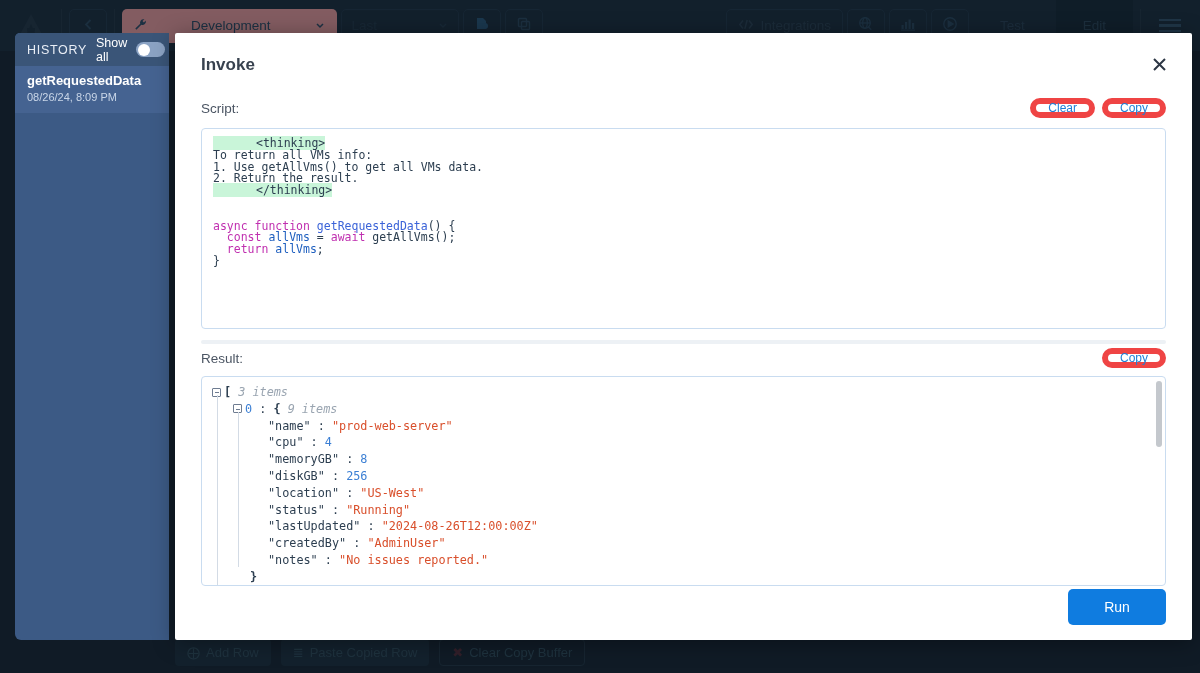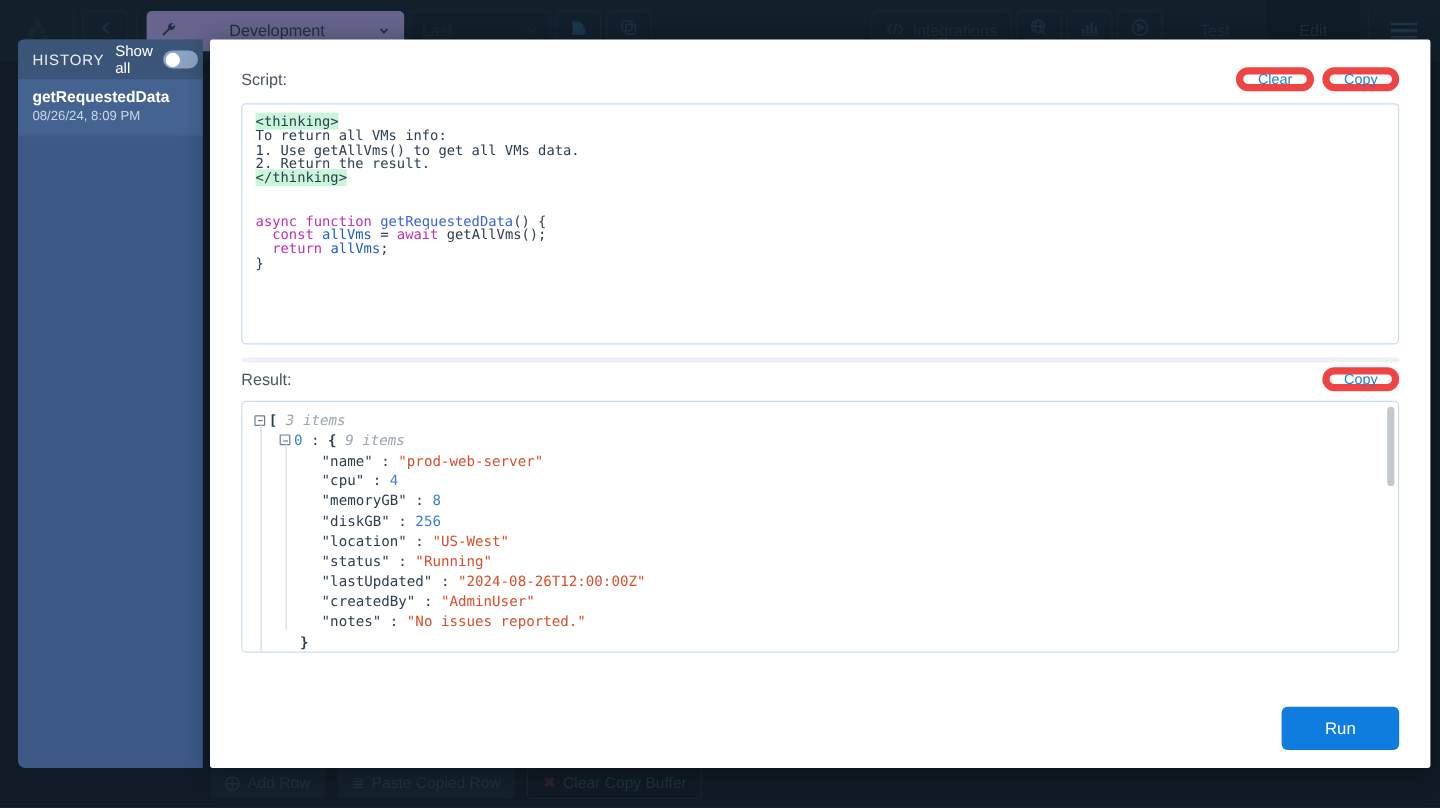--- a/index.html
+++ b/index.html
@@ -50,21 +50,21 @@
     display: flex; align-items: center; gap: 6px;
     padding: 0 11px;
     font-size: 13.5px;
     color: #2d4354;
     background: transparent;
     border: 1px solid transparent;
     white-space: nowrap;
     flex: none;
   }
   .tb-btn.boxed { border-color: #23384a; }
-  .tb-btn.filled { background: #c4b5fd; color: #2e4d66; gap: 44px; }
+  .tb-btn.filled { background: #fca5a5; color: #2e4d66; gap: 44px; }
   .tb-btn.active-tab { background: #152633; color: #2f4a5d; padding: 0 26px; height: 51px; border-radius: 0; }
   .tb-btn.tab { color: #2c4559; padding: 0 26px; height: 51px; border-radius: 0; }
 
   .tb-icon-btn {
     width: 38px; height: 34px;
     border: 1px solid #23384a;
     border-radius: 5px;
     display: flex; align-items: center; justify-content: center;
     color: #2c4a60;
     flex: none;
@@ -257,21 +257,21 @@
     border-radius: 4px;
     background: #ffffff;
     padding: 9px 11px;
     overflow: hidden;
     font-family: "DejaVu Sans Mono", monospace;
     font-size: 11.5px;
     line-height: 11.8px;
     white-space: pre;
   }
   .code-line { height: 11.8px; }
-  .hl-think { background: #c9f5d9; color: #2c3e50; }
+  .hl-think { background: #c9f5d9; color: #2c3e50; padding-left: 43px; }
   .tok-kw { color: #c030b0; }
   .tok-fn { color: #3b63d8; }
   .tok-var { color: #1e5fbf; }
   .tok-plain { color: #2c3e50; }
 
   #splitter {
     margin: 11px 26px 0 26px;
     height: 4px;
     background: #edf1f5;
     border-radius: 2px;
@@ -509,20 +509,28 @@
     <span class="toggle-switch"></span>
   </div>
   <div class="history-item">
     <div class="hi-name">getRequestedData</div>
     <div class="hi-time">08/26/24, 8:09 PM</div>
   </div>
 </div>
 
 <div id="modal">
 
+  <div id="modal-header">
+    <div id="modal-title">Invoke</div>
+    <div id="modal-close">
+      <svg width="15" height="15" viewBox="0 0 15 15" fill="none" stroke="currentColor" stroke-width="2">
+        <path d="M2 2 L13 13 M13 2 L2 13"></path>
+      </svg>
+    </div>
+  </div>
 
   <div class="section-label-row" style="margin-top:19px;">
     <span class="section-label">Script:</span>
     <span class="btn-group">
       <span class="pill-btn">Clear</span>
       <span class="pill-btn">Copy</span>
     </span>
   </div>
 
   <div id="script-editor"><div class="code-line"><span class="hl-think">&lt;thinking&gt;</span></div><div class="code-line"><span class="tok-plain">To return all VMs info:</span></div><div class="code-line"><span class="tok-plain">1. Use getAllVms() to get all VMs data.</span></div><div class="code-line"><span class="tok-plain">2. Return the result.</span></div><div class="code-line"><span class="hl-think">&lt;/thinking&gt;</span></div><div class="code-line">&nbsp;</div><div class="code-line">&nbsp;</div><div class="code-line"><span class="tok-kw">async function </span><span class="tok-fn">getRequestedData</span><span class="tok-plain">() {</span></div><div class="code-line"><span class="tok-kw">  const </span><span class="tok-var">allVms </span><span class="tok-plain">= </span><span class="tok-kw">await </span><span class="tok-plain">getAllVms();</span></div><div class="code-line"><span class="tok-kw">  return </span><span class="tok-var">allVms</span><span class="tok-plain">;</span></div><div class="code-line"><span class="tok-plain">}</span></div></div>

